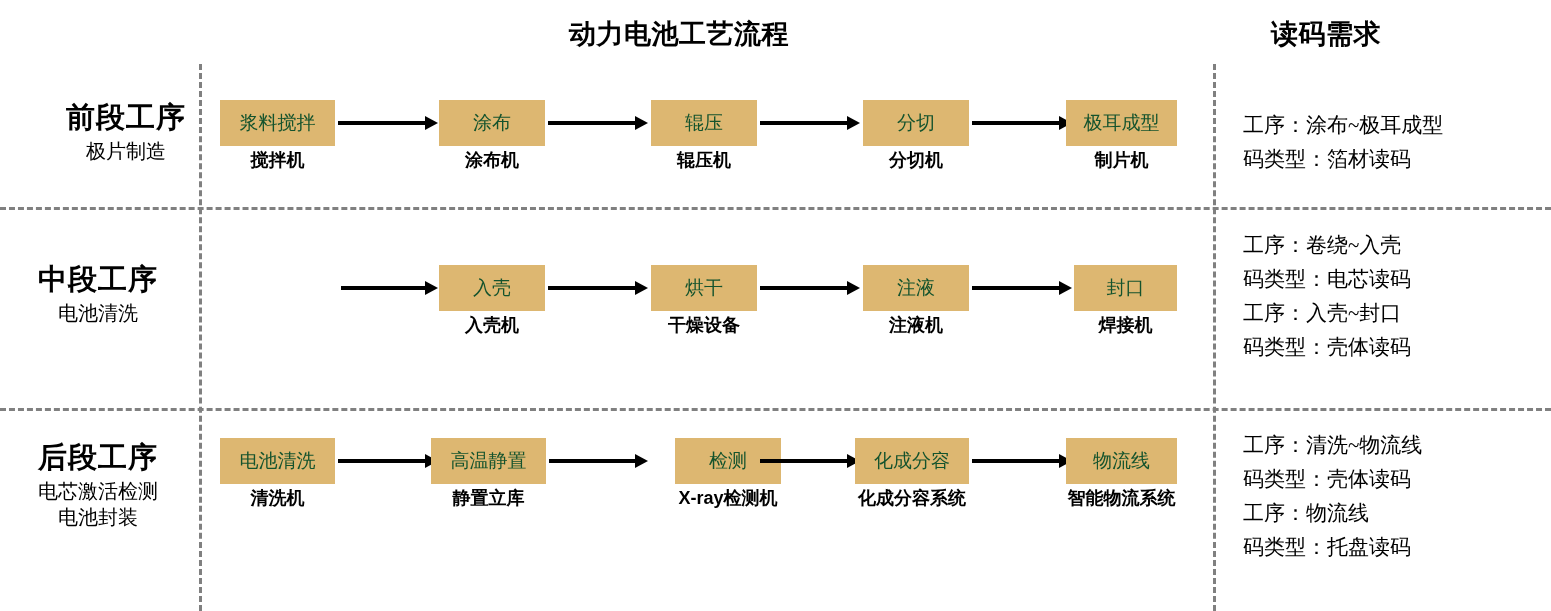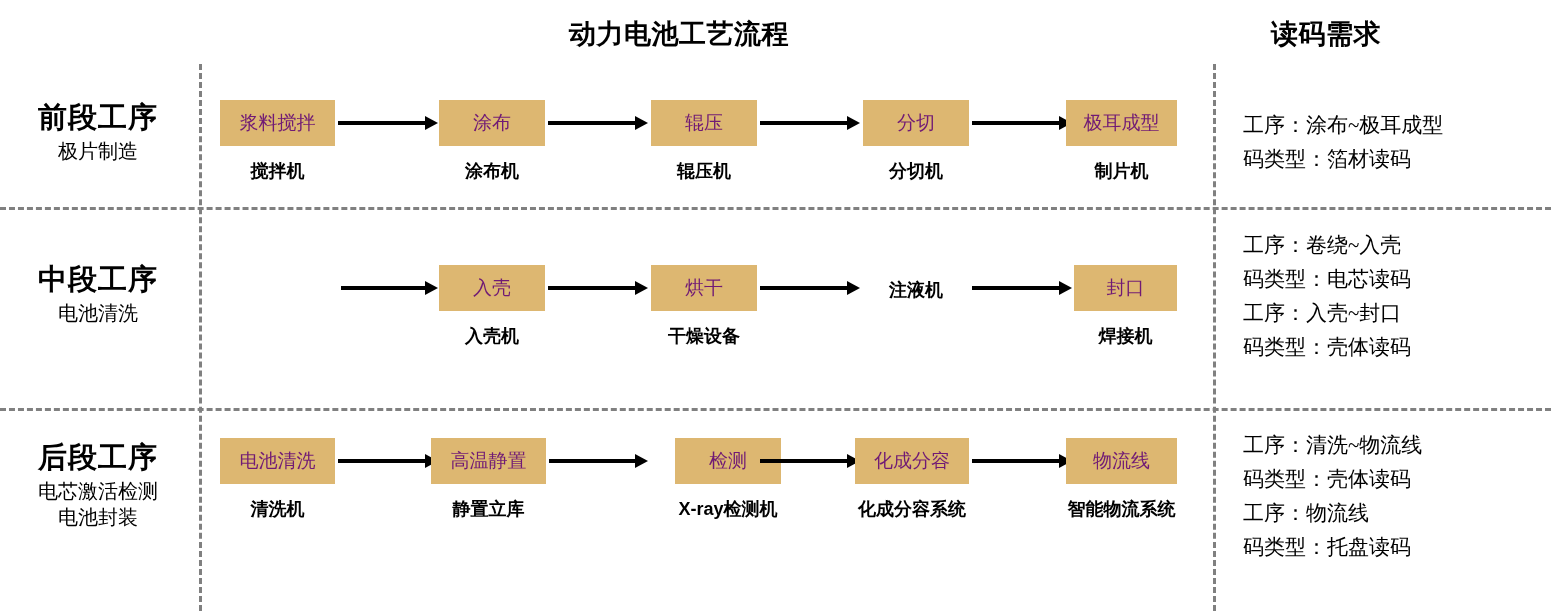--- a/index.html
+++ b/index.html
@@ -72,31 +72,31 @@
     left: 205px;
     width: 1005px;
     height: 120px;
   }
   .node {
     position: absolute;
     top: 0;
   }
   .node-box {
     background: #DDB771;
-    color: #701a75;
+    color: #14532d;
     font-size: 19px;
     font-weight: normal;
     height: 46px;
     line-height: 46px;
     text-align: center;
     white-space: nowrap;
     overflow: hidden;
   }
   .node-caption {
-    margin-top: 13px;
+    margin-top: 2px;
     font-size: 18px;
     font-weight: bold;
     color: #000;
     text-align: center;
     white-space: nowrap;
   }
   .arrow {
     position: absolute;
     top: 21px;
     height: 4px;
@@ -140,21 +140,21 @@
 
   <div class="col-title" id="title-process">动力电池工艺流程</div>
   <div class="col-title" id="title-demand">读码需求</div>
 
   <div class="v-divider" style="left:199px; top:64px; height:547px;"></div>
   <div class="v-divider" style="left:1213px; top:64px; height:547px;"></div>
 
   <div class="h-divider" style="left:0px; top:207px; width:1551px;"></div>
   <div class="h-divider" style="left:0px; top:408px; width:1551px;"></div>
 
-  <div class="stage-label" style="top:100px;">
+  <div class="stage-label" style="top:100px;padding-left:28px;">
     <div class="stage-title">前段工序</div>
     <div class="stage-sub">极片制造</div>
   </div>
 
   <div class="flow-row" style="top:100px;">
     <div class="node" style="left:15px; width:115px;">
       <div class="node-box">浆料搅拌</div>
       <div class="node-caption">搅拌机</div>
     </div>
     <div class="arrow" style="left:133px; width:100px;">
@@ -227,20 +227,21 @@
     <div class="node" style="left:446px; width:106px;">
       <div class="node-box">烘干</div>
       <div class="node-caption">干燥设备</div>
     </div>
     <div class="arrow" style="left:555px; width:100px;">
       <div class="shaft" style="width:88px;"></div>
         <div class="head" style="left:87px;"></div>
     </div>
 
     <div class="node" style="left:658px; width:106px;">
+      <div class="node-box">注液</div>
       <div class="node-caption">注液机</div>
     </div>
     <div class="arrow" style="left:767px; width:100px;">
       <div class="shaft" style="width:88px;"></div>
         <div class="head" style="left:87px;"></div>
     </div>
 
     <div class="node" style="left:869px; width:103px;">
       <div class="node-box">封口</div>
       <div class="node-caption">焊接机</div>

